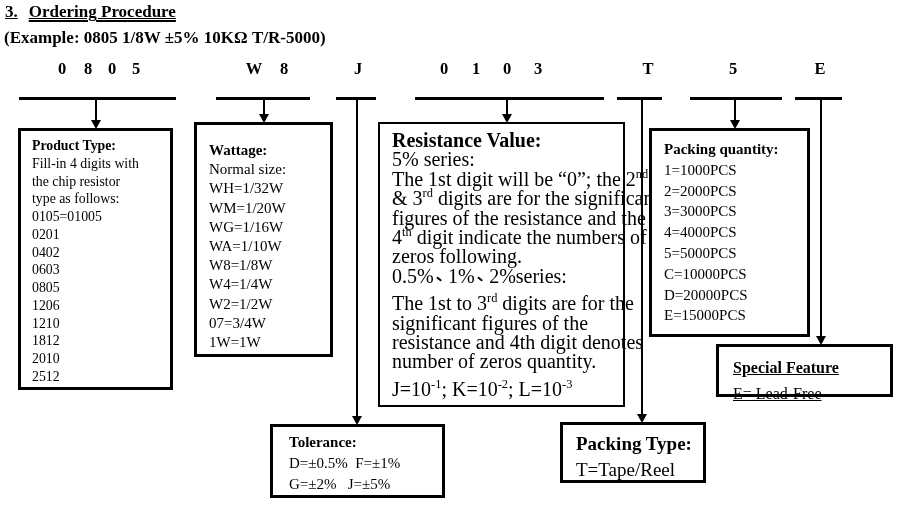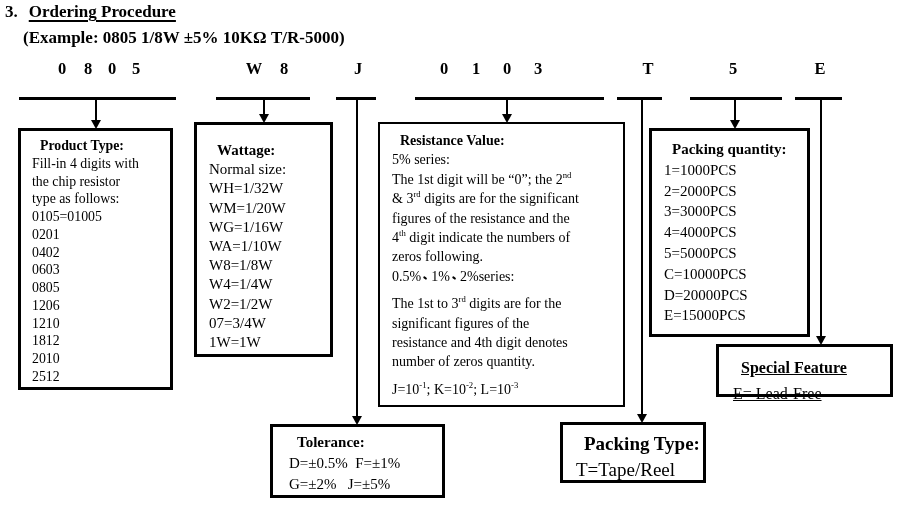--- a/index.html
+++ b/index.html
@@ -1,30 +1,30 @@
 <!DOCTYPE html>
 <html><head>
 <meta charset="utf-8">
 <style>
   html,body{margin:0;padding:0;background:#fff;}
   #page{position:relative;width:900px;height:506px;background:#ffffff;color:#000;
         font-family:"Liberation Serif","DejaVu Serif",serif;overflow:hidden;}
-  #title{position:absolute;left:5px;top:2px;font-size:17px;font-weight:bold;white-space:pre;}
+  #title{position:absolute;left:5px;top:2px;font-size:17px;font-weight:bold;white-space:pre;text-decoration:underline;}
   #title .und{margin-left:11px;text-decoration:underline;text-decoration-thickness:2px;text-underline-offset:3px;}
-  #example{position:absolute;left:4px;top:28px;font-size:17px;font-weight:bold;white-space:pre;margin-left:19px;}
+  #example{position:absolute;left:4px;top:28px;font-size:17px;font-weight:bold;white-space:pre;}
   .code-char{position:absolute;top:59px;font-size:16.5px;font-weight:bold;transform:translateX(-50%);line-height:20px;}
   .bar{position:absolute;top:97px;height:3px;background:#000;}
   .vline{position:absolute;width:2px;background:#000;}
   .arrow{position:absolute;width:0;height:0;border-left:5px solid transparent;border-right:5px solid transparent;border-top:9px solid #000;}
   .box{position:absolute;border:3px solid #000;box-sizing:border-box;background:#fff;}
-  .box .ttl{font-weight:bold;margin-left:8px;}
+  .box .ttl{font-weight:bold;}
   .line{white-space:pre;}
   #box-product{left:18px;top:128px;width:155px;height:262px;padding:6px 4px 0 11px;font-size:13.8px;line-height:17.75px;}
   #box-wattage{left:194px;top:122px;width:139px;height:235px;padding:16px 4px 0 12px;font-size:15px;line-height:19.2px;}
-  #box-resist{left:378px;top:122px;width:247px;height:285px;border-width:2px;padding:7px 4px 0 12px;font-size:14px;line-height:19.4px;}
+  #box-resist{left:378px;top:122px;width:247px;height:285px;border-width:2px;padding:7px 4px 0 12px;font-size:20px;line-height:19.4px;}
   #box-resist .gap{height:8px;}
   #box-packqty{left:649px;top:128px;width:161px;height:209px;padding:8px 4px 0 12px;font-size:15px;line-height:20.8px;}
   #box-special{left:716px;top:344px;width:177px;height:53px;padding:8px 4px 0 14px;font-size:16px;line-height:26px;text-decoration:underline;}
   #box-toler{left:270px;top:424px;width:175px;height:74px;padding:5px 4px 0 16px;font-size:15px;line-height:20.8px;}
   #box-packtype{left:560px;top:422px;width:146px;height:61px;padding:6px 4px 0 13px;font-size:19px;line-height:26px;}
   sup{font-size:0.62em;line-height:0;vertical-align:super;letter-spacing:0;}
   .cjk-comma{display:inline-block;width:0.72em;height:0.72em;position:relative;}
   .cjk-comma::after{content:"";position:absolute;left:18%;bottom:18%;width:0.3em;height:2.2px;background:#000;transform:rotate(38deg);border-radius:1px;}
 </style>
 </head>

